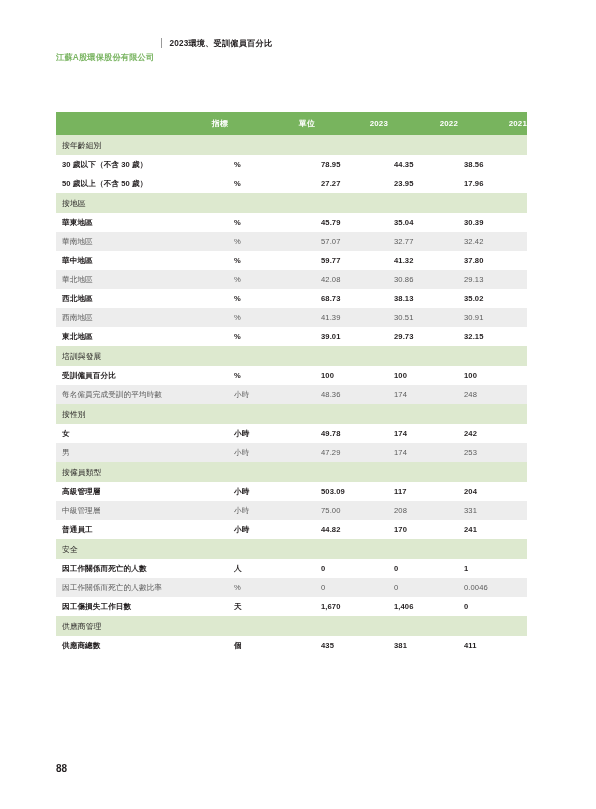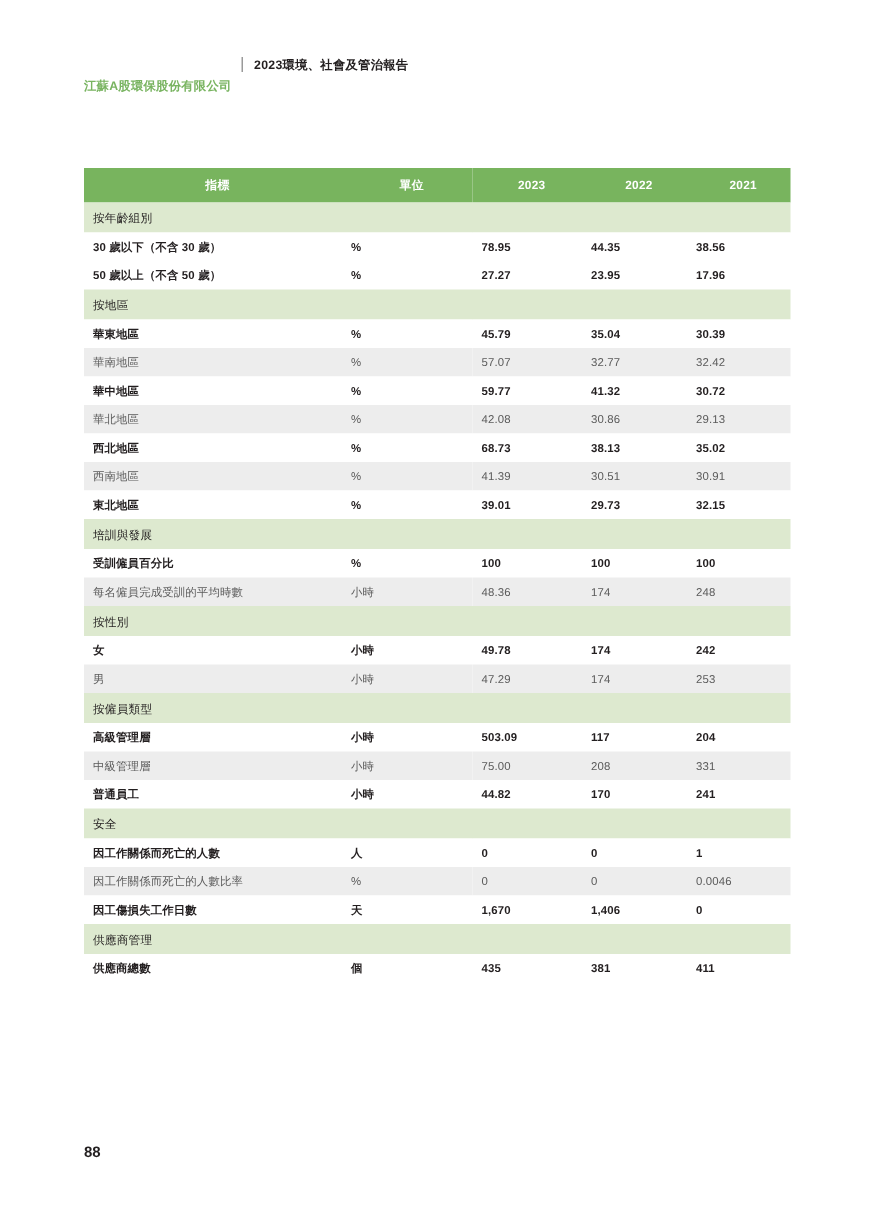--- a/index.html
+++ b/index.html
@@ -60,21 +60,21 @@
   .esg-table col.c-unit      { width: 87px;  }
   .esg-table col.c-y2023     { width: 73px;  }
   .esg-table col.c-y2022     { width: 70px;  }
   .esg-table col.c-y2021     { width: 69px;  }
 
   .esg-table thead th {
     background: #78b45e;
     color: #ffffff;
     font-size: 7.9px;
     font-weight: bold;
-    text-align: center;
+    text-align: right;
     padding: 6px 0 6px 6px;
     height: 11px;
     letter-spacing: 0.2px;
   }
 
   .esg-table td {
     font-size: 7.6px;
     padding: 4.5px 0 4.5px 6px;
     height: 10px;
     vertical-align: middle;
@@ -102,21 +102,21 @@
     font-weight: bold;
     color: #231f20;
   }
 </style>
 </head>
 <body>
 
 <div class="page-header">
   <span class="brand-name">江蘇A股環保股份有限公司</span>
   <span class="header-divider"></span>
-  <span class="header-report-title">2023環境、社會及管治報告</span>
+  <span class="header-report-title">2023環境、受訓僱員百分比</span>
 </div>
 
 <table class="esg-table">
   <colgroup>
     <col class="c-indicator">
     <col class="c-unit">
     <col class="c-y2023">
     <col class="c-y2022">
     <col class="c-y2021">
   </colgroup>
@@ -162,21 +162,21 @@
         <td>%</td>
         <td>57.07</td>
         <td>32.77</td>
         <td>32.42</td>
       </tr>
       <tr class="data-row odd">
         <td>華中地區</td>
         <td>%</td>
         <td>59.77</td>
         <td>41.32</td>
-        <td>30.72</td>
+        <td>37.80</td>
       </tr>
       <tr class="data-row even">
         <td>華北地區</td>
         <td>%</td>
         <td>42.08</td>
         <td>30.86</td>
         <td>29.13</td>
       </tr>
       <tr class="data-row odd">
         <td>西北地區</td>

